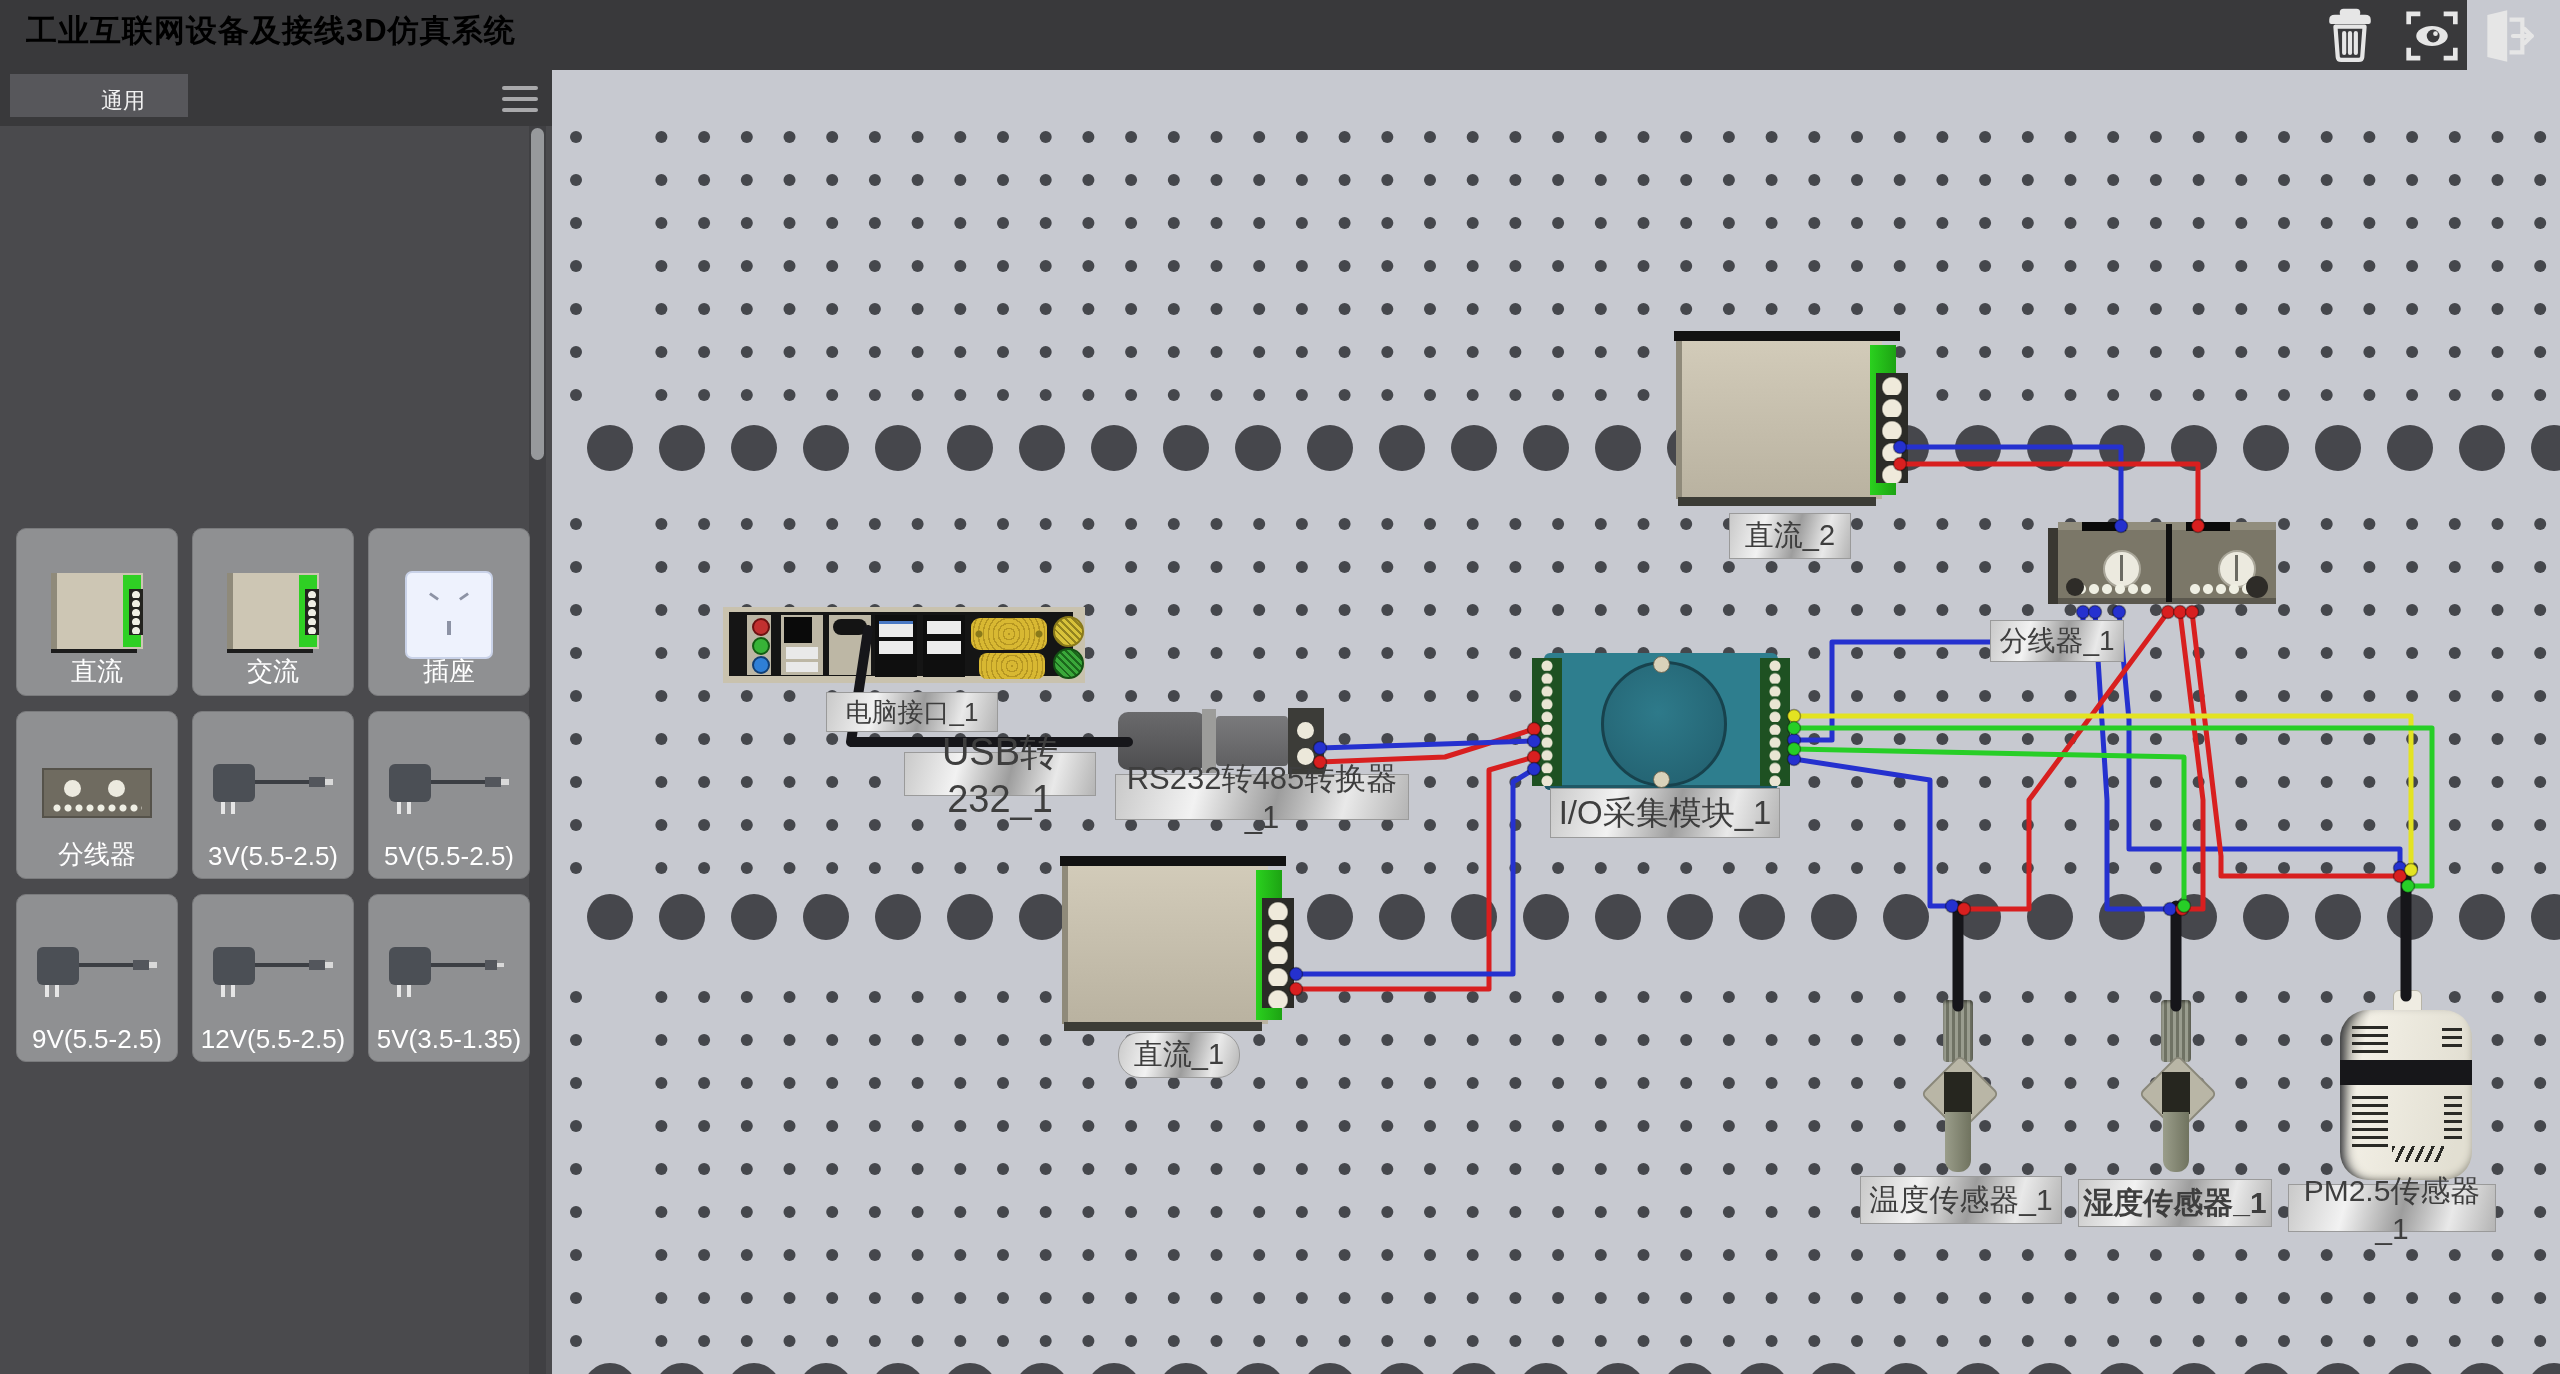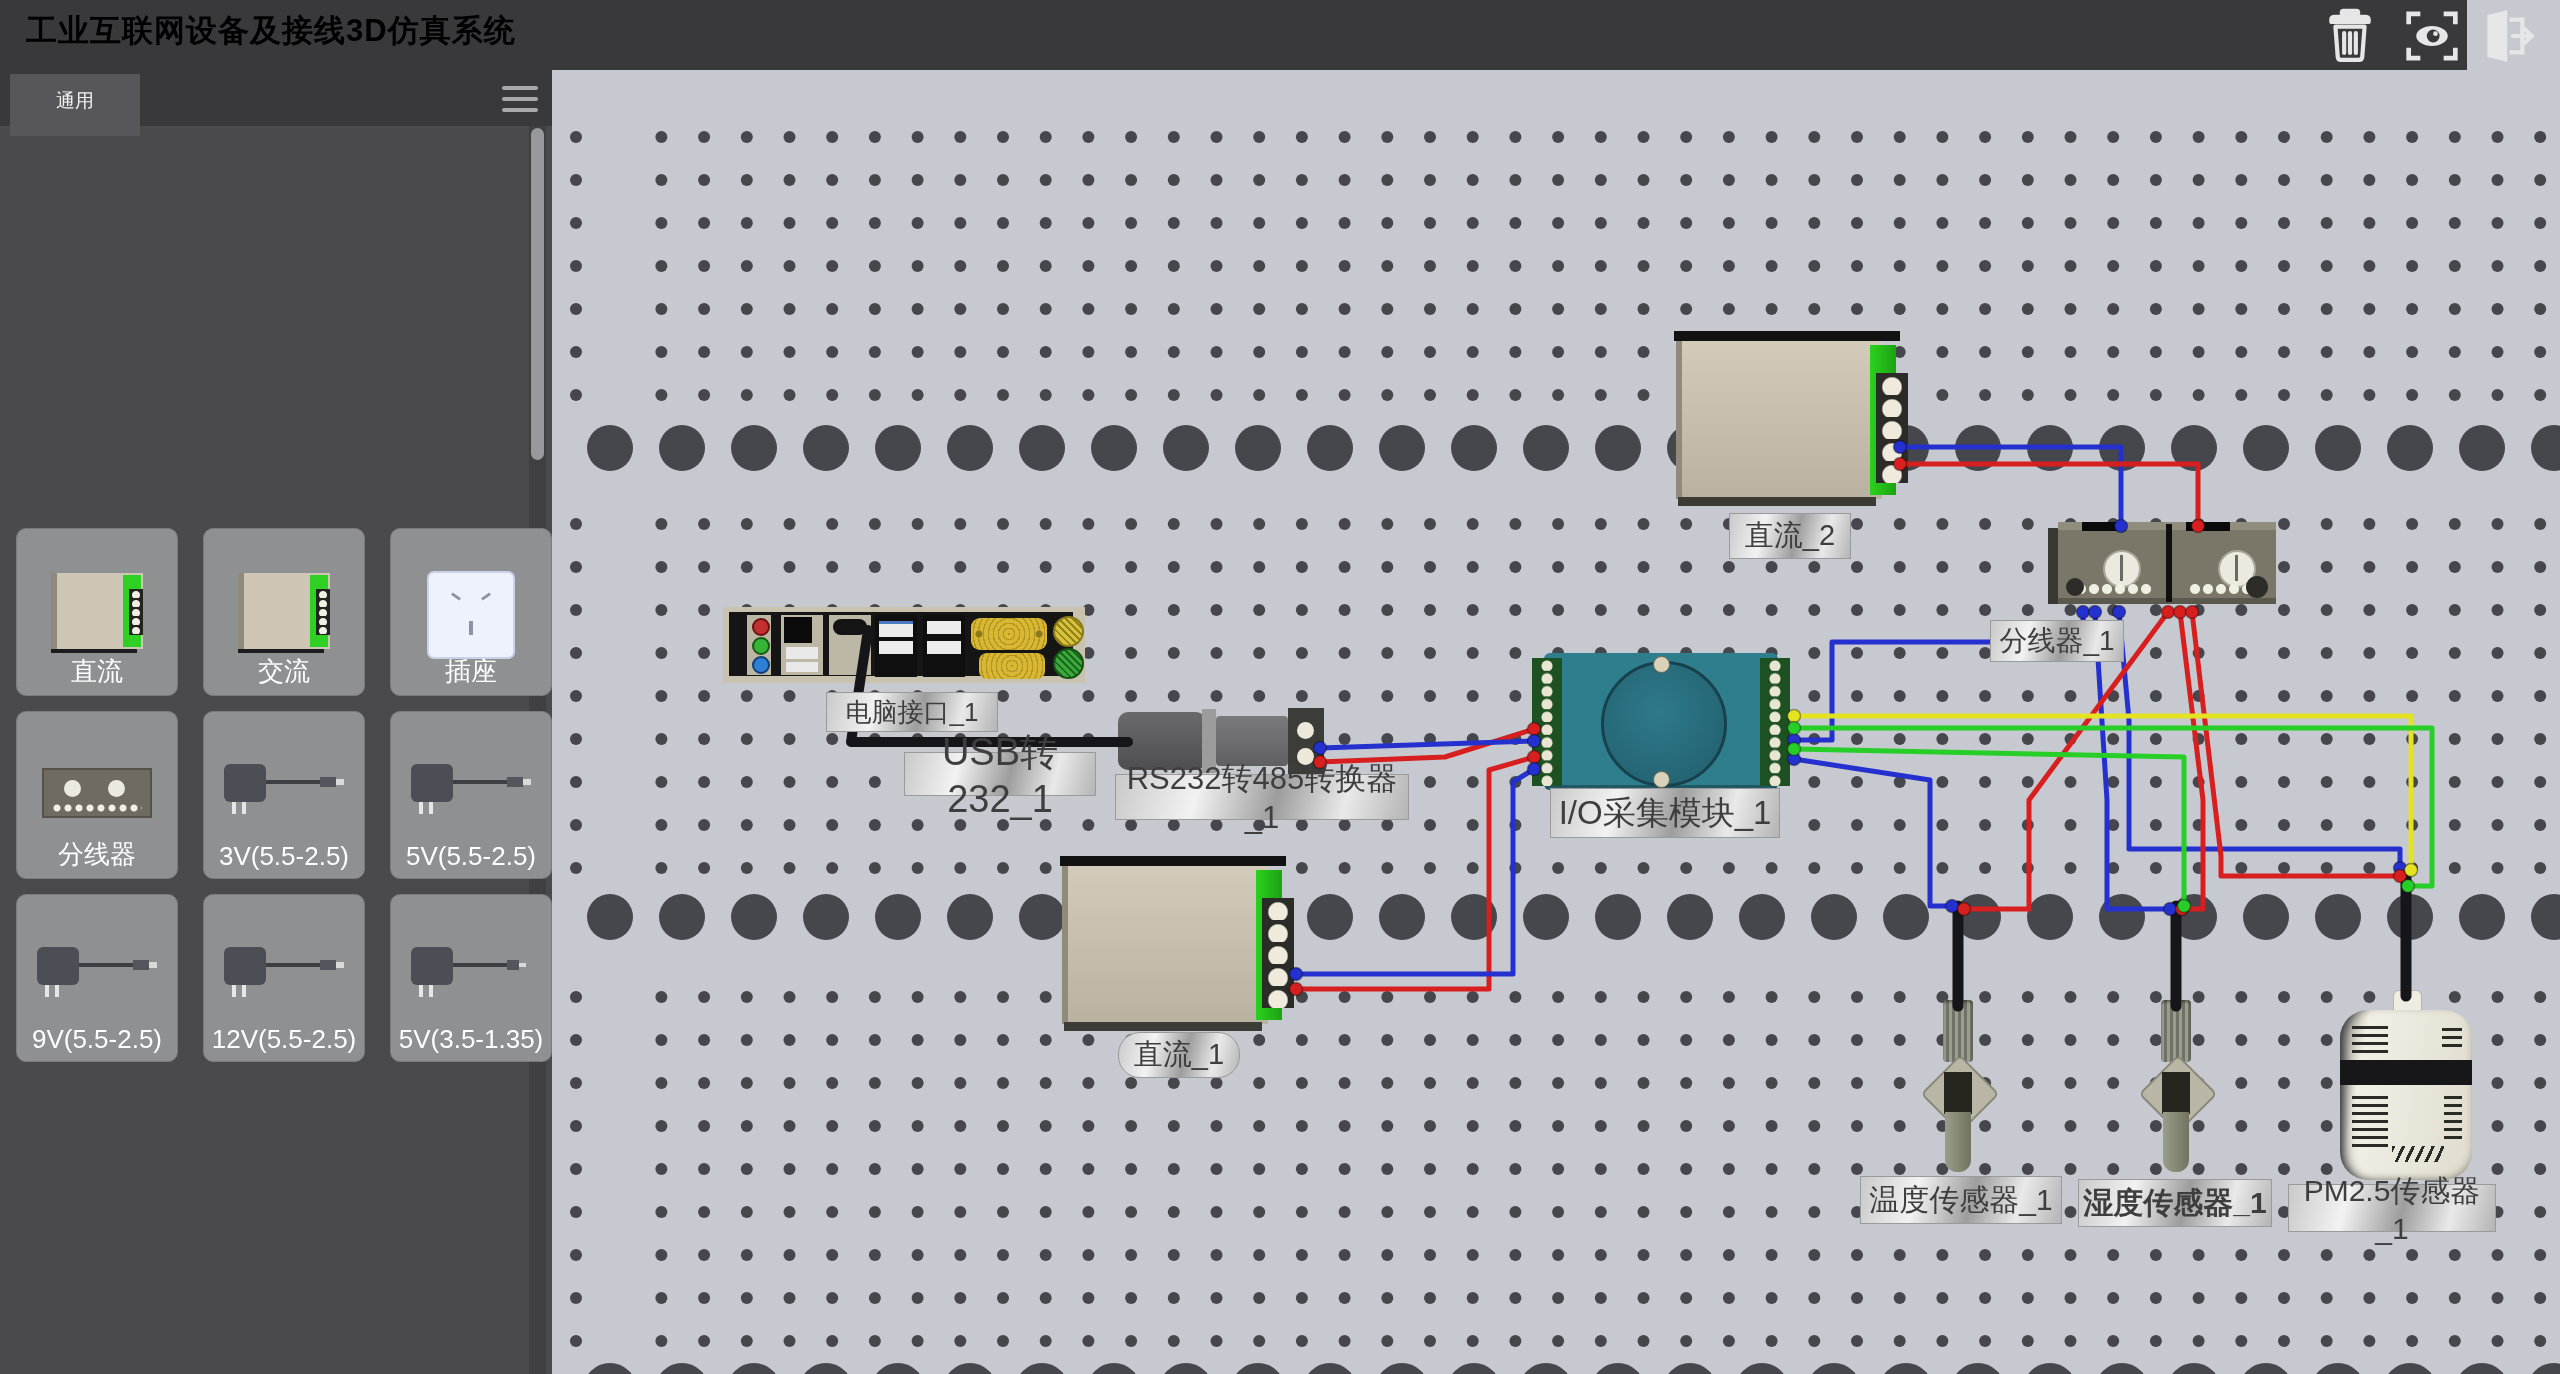--- a/index.html
+++ b/index.html
@@ -5,32 +5,32 @@
   html,body{margin:0;padding:0;background:#222;}
   #app{position:relative;width:2560px;height:1374px;overflow:hidden;
        font-family:"Liberation Sans","DejaVu Sans",sans-serif;background:#c7c9d0;}
   
   .header{position:absolute;left:0;top:0;width:2467px;height:70px;background:#39393b;}
   .header-title{position:absolute;left:26px;top:0;height:70px;line-height:62px;
 Forget    color:#ffffff;font-size:31px;font-weight:bold;letter-spacing:1px;}
   .hicon{position:absolute;top:8px;width:56px;height:56px;cursor:pointer;}
   
   .sidebar-top{position:absolute;left:0;top:70px;width:552px;height:56px;background:#39393b;}
-  .tab{position:absolute;left:10px;top:74px;width:130px;height:62px;background:#57575b;
-       color:#f2f2f2;font-size:19px;text-align:center;line-height:53px;}
+  .tab{position:absolute;left:10px;top:74px;width:130px;height:43px;background:#57575b;
+       color:#f2f2f2;font-size:22px;text-align:center;line-height:53px;padding-left:48px;}
   .hamburger{position:absolute;left:502px;top:86px;width:36px;height:30px;}
   .hamburger div{height:4px;background:#a9a9ab;margin-bottom:7px;border-radius:2px;}
   .sidebar-body{position:absolute;left:0;top:126px;width:552px;height:1248px;background:#4a4a4d;}
   .cat-list{position:absolute;left:0;top:132px;width:528px;}
   .cat-item{height:64.5px;line-height:64.5px;padding-left:26px;color:#f0f0f0;font-size:27px;cursor:pointer;}
   .scroll-track{position:absolute;left:529px;top:126px;width:17px;height:1248px;background:#404043;}
   .scroll-thumb{position:absolute;left:531px;top:128px;width:13px;height:332px;background:#97999c;border-radius:7px;}
   
   .cards{position:absolute;left:16px;top:528px;display:grid;
-         grid-template-columns:repeat(3,162px);grid-auto-rows:168px;gap:15px 25px;}
+         grid-template-columns:repeat(3,162px);grid-auto-rows:168px;gap:15px 14px;}
   .card{position:relative;background:#8f9092;border:1px solid #7a7b7d;border-radius:10px;cursor:pointer;}
   .card-label{position:absolute;left:0;right:0;bottom:6px;text-align:center;color:#ffffff;font-size:26px;}
   .thumb{position:absolute;left:50%;top:44px;transform:translateX(-50%);}
   .psu-thumb{width:92px;height:76px;background:linear-gradient(90deg,#8f8a7a 0 6px,#cdc6b4 6px);position:relative;}
   .psu-thumb .gstrip{position:absolute;right:2px;top:2px;width:18px;height:72px;background:#2fd024;}
   .psu-thumb .tblock{position:absolute;right:0;top:16px;width:14px;height:46px;background:#23231f;
         background-image:radial-gradient(circle at 7px 6px,#efefe4 3.5px,rgba(0,0,0,0) 4.5px);background-size:14px 9px;}
   .psu-thumb .base{position:absolute;left:0;bottom:-4px;width:86px;height:4px;background:#1c1c1c;}
   .socket-thumb{width:84px;height:84px;background:#eef2fd;border-radius:5px;box-shadow:0 0 0 2px #c9d2e8;position:relative;}
   .socket-thumb i{position:absolute;background:#8d93a5;display:block;}

